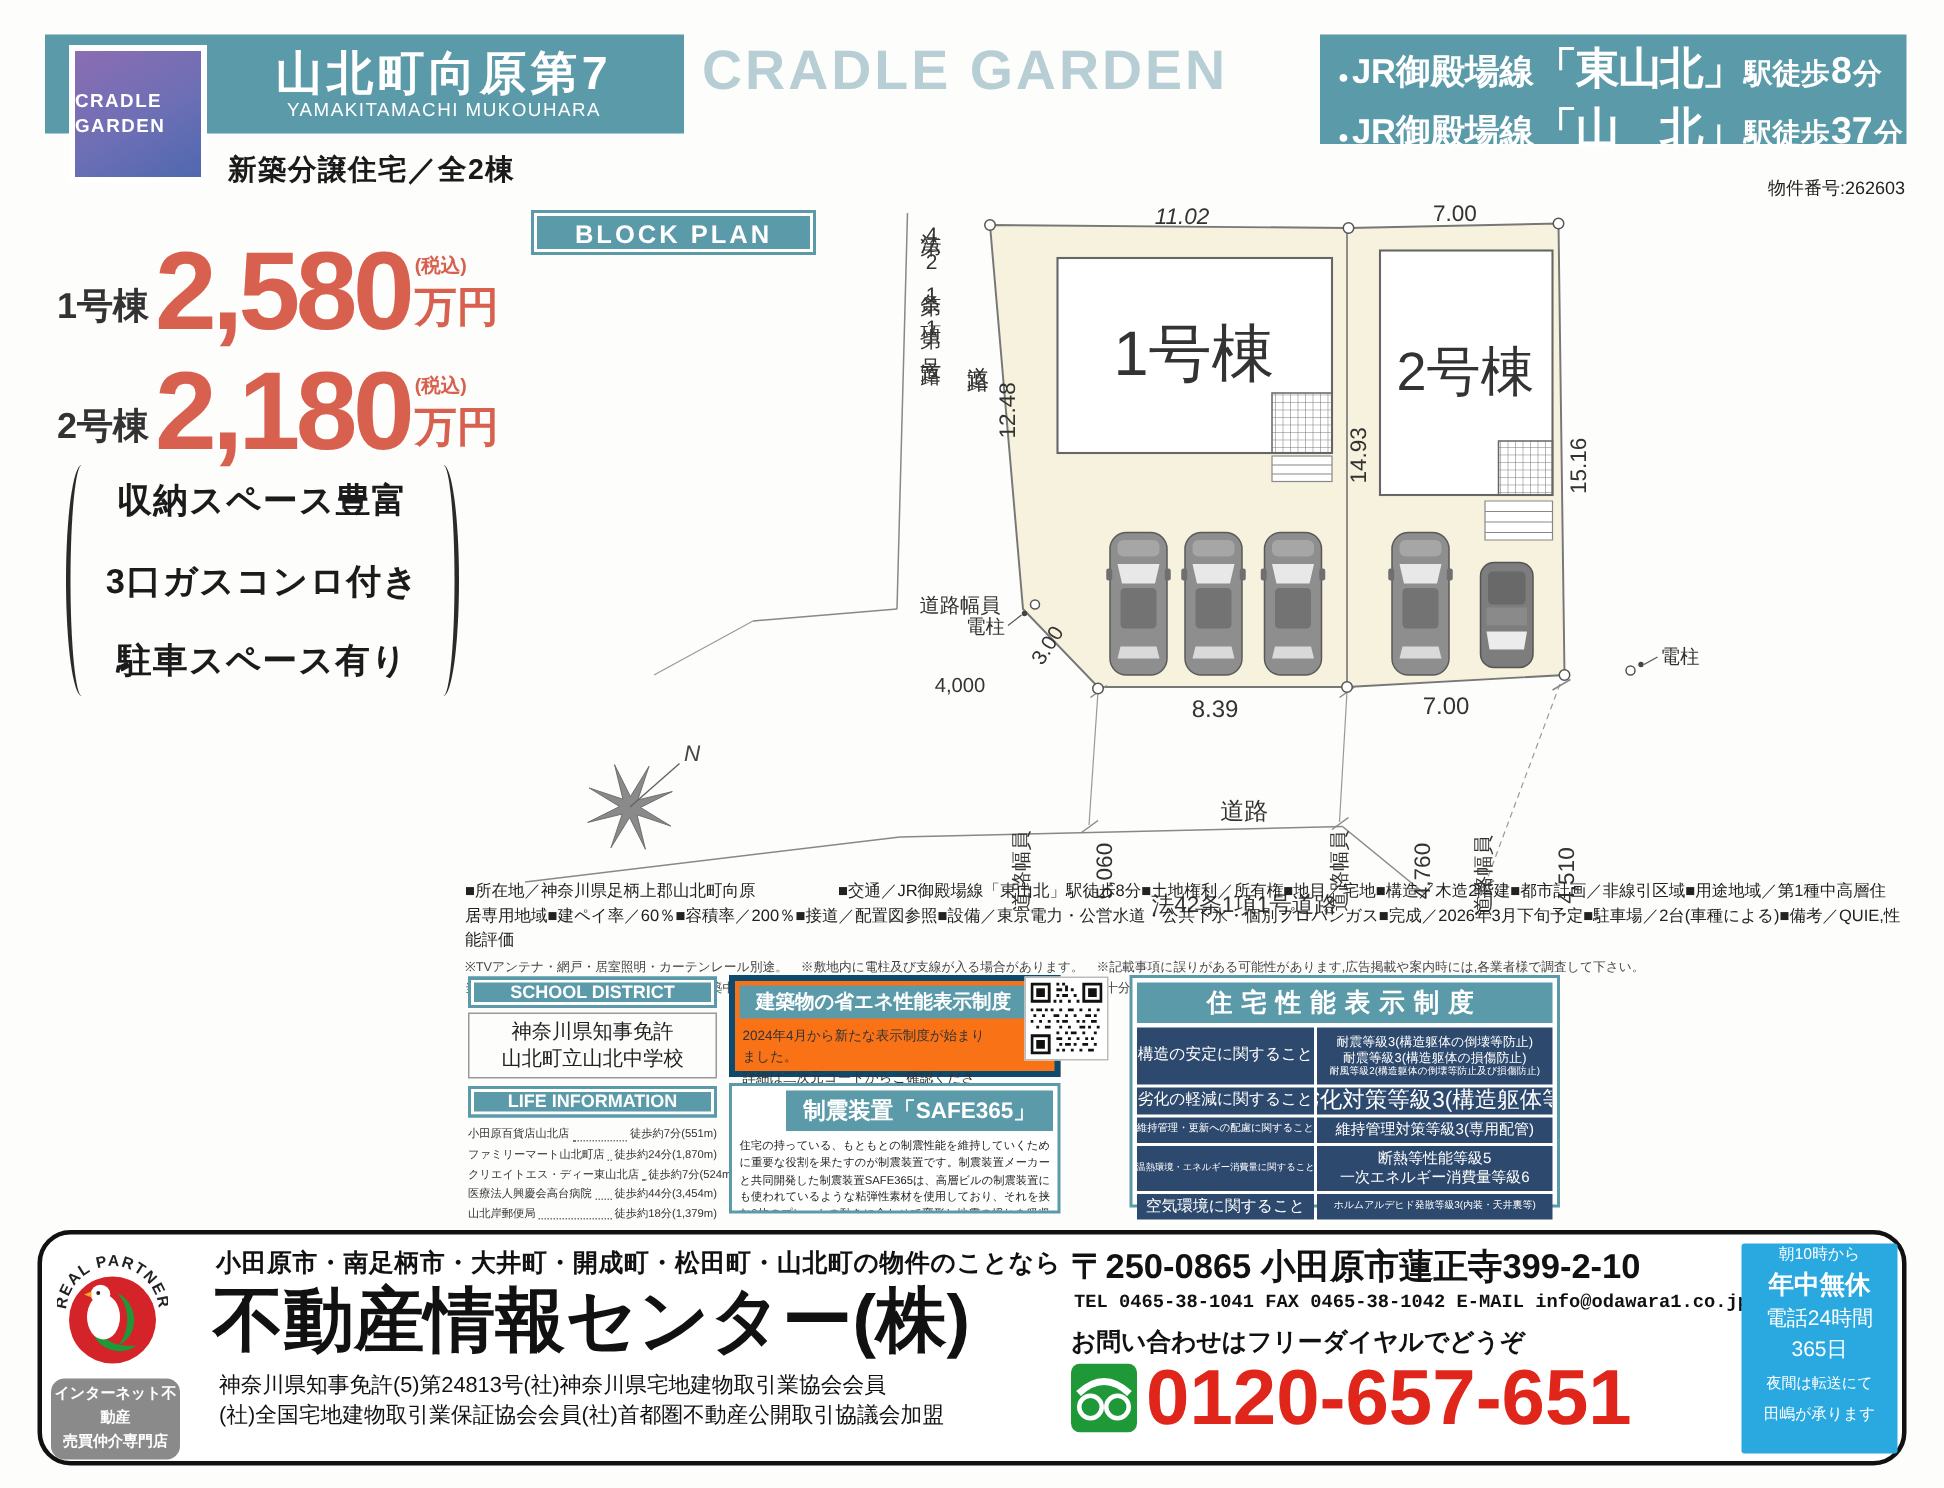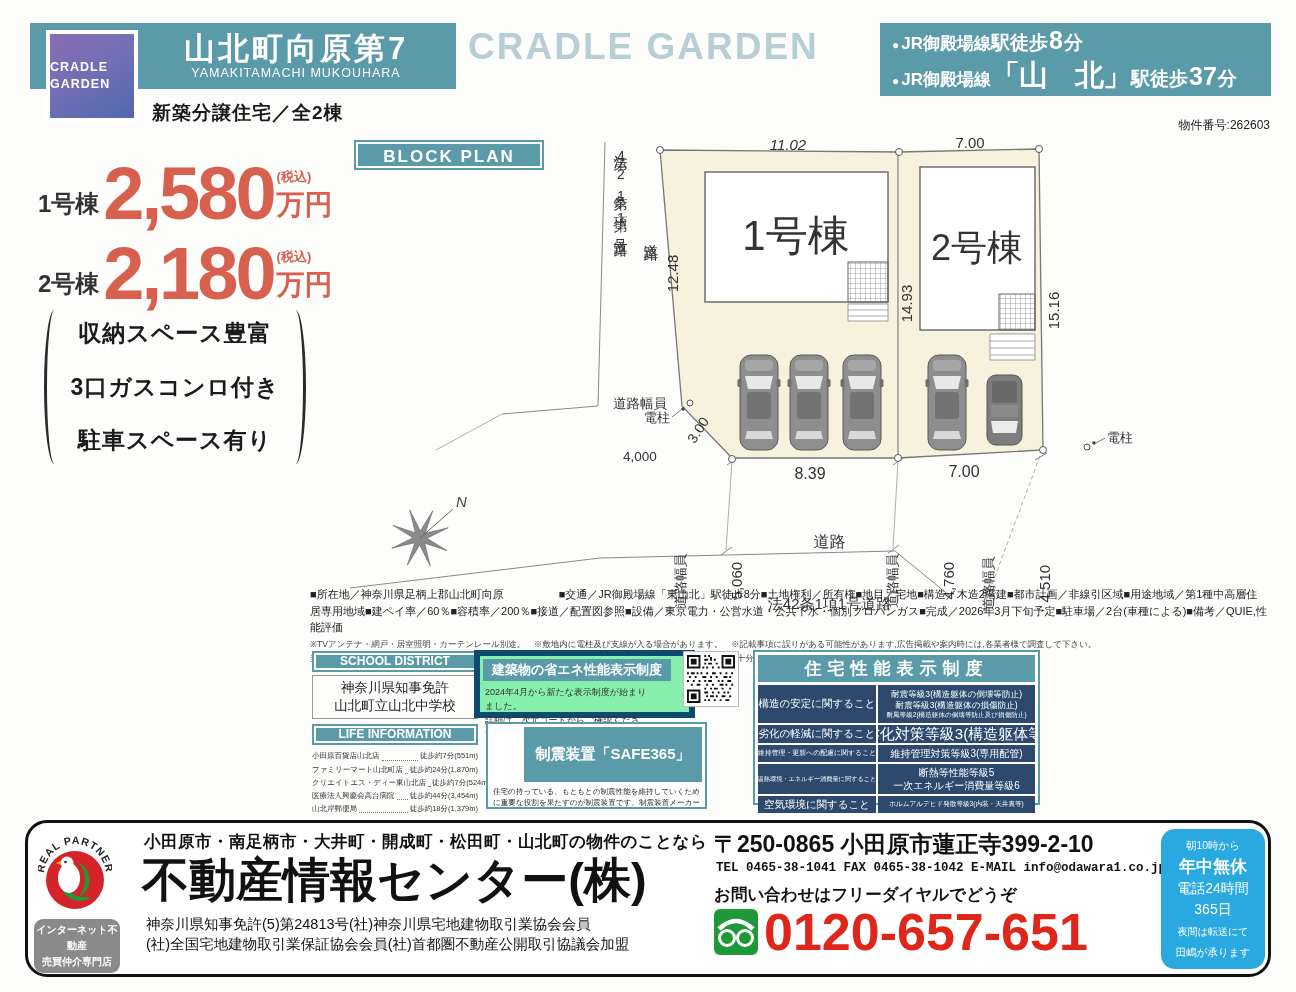--- a/index.html
+++ b/index.html
@@ -15,21 +15,21 @@
                 display:flex; flex-direction:column; justify-content:center; 
                 color:#fff; font-size:12.5px; font-weight:bold; letter-spacing:1px; line-height:1.35; }
   #main-title { left:150px; top:28px; width:292px; text-align:center; color:#fff; font-size:31px; font-weight:bold; letter-spacing:3px; }
   #main-romaji { left:150px; top:66px; width:292px; text-align:center; color:#fff; font-size:12.5px; letter-spacing:1px; }
   #subtitle { left:152px; top:100px; font-size:19px; font-weight:bold; color:#1a1a1a; letter-spacing:1px; }
   #watermark { left:468px; top:26px; width:340px; text-align:center; font-size:37px; font-weight:bold;
                color:#b6ced4; letter-spacing:2px; white-space:nowrap; }
   #band-right { left:880px; top:23px; width:391px; height:73px; color:#fff; padding:3px 0 0 12px; box-sizing:border-box; }
   .access-line { display:flex; align-items:baseline; white-space:nowrap; }
   .acc-bullet { font-size:12px; margin-right:2px; }
-  .acc-rail { font-size:17px; font-weight:bold;text-align:center; }
+  .acc-rail { font-size:23px; font-weight:bold;text-align:center; }
   .acc-station { font-size:29px; font-weight:bold; letter-spacing:-1px; }
   .acc-walk { font-size:19px; font-weight:bold; }
   .acc-num { font-size:25px; font-weight:bold; padding:0 1px; }
   .acc-suffix { font-size:19px; font-weight:bold; }
   #prop-number { left:1100px; top:117px; width:170px; text-align:right; font-size:12px; color:#222; }
 
   
   .price-row { left:38px; width:310px; height:76px; display:flex; align-items:flex-end; }
   .price-name { font-size:24px; font-weight:bold; color:#333; padding:0 4px 8px 0; }
   .price-amount { font-size:74px; font-weight:bold; color:#d8604e; line-height:0.92; letter-spacing:-3px; }
@@ -64,27 +64,27 @@
   
   .mini-header { background:#5b9aa9; border:2px solid #5b9aa9; box-shadow:inset 0 0 0 2px #fff;
                  color:#fff; font-weight:bold; font-size:12px; text-align:center; padding:1px 0 2px; box-sizing:border-box; }
   #school-box { left:312px; top:651px; width:166px; }
   #school-body { border:1px solid #999; margin-top:3px; padding:3px 0; font-size:13.5px; line-height:1.35; text-align:center; color:#222; }
   #life-header { margin-top:5px; }
   #life-list { margin-top:4px; }
   .life-row { display:flex; align-items:flex-end; font-size:7.5px; color:#333; line-height:1.75; white-space:nowrap; }
   .life-dots { flex:1; border-bottom:1px dotted #777; margin:0 2px 2px; min-width:2px; }
 
-  #energy-box { left:474px; top:650px; width:221px; height:68px; border:6px solid #0c4a6e; background:#86efac; box-sizing:border-box; }
+  #energy-box { left:486px; top:650px; width:221px; height:68px; border:4px solid #0c4a6e; background:#f97316; box-sizing:border-box; }
   .band { margin:3px; background:#5b9aa9; color:#fff; font-weight:bold; text-align:center; }
   #energy-band { font-size:13px; padding:2px 0; margin-right:18px; }
   #energy-body { padding:2px 5px; font-size:9px; color:#333; line-height:1.55; width:178px; box-sizing:border-box; }
   #qr { left:683px; top:651px; width:56px; height:56px; background:#fff; border:1px solid #bbb; padding:3px; box-sizing:border-box; z-index:3; }
   #seismic-box { left:486px; top:722px; width:221px; height:87px; border:2px solid #5b9aa9; background:#fff; box-sizing:border-box; overflow:hidden; }
-  #seismic-band { font-size:15px; padding:18px 0;margin-left:36px; }
+  #seismic-band { font-size:15px; padding:4px 0;margin-left:36px; }
   #seismic-body { padding:1px 5px; font-size:7.5px; color:#222; line-height:1.5; text-align:justify; }
 
   #perf-box { left:753px; top:650px; width:287px; height:155px; border:2px solid #5b9aa9; background:#fff; box-sizing:border-box; }
   #perf-band { font-size:17px; letter-spacing:6px; padding:2px 0; }
   #perf-table { margin:0 3px 3px; display:grid; grid-template-columns:118px 1fr; grid-template-rows:38px 18px 17px 30px 17px; gap:2px; }
   .pcell { background:#2d4a6e; color:#fff; display:flex; flex-direction:column; align-items:center; justify-content:center;
            text-align:center; line-height:1.3; padding:1px 2px; box-sizing:border-box; white-space:nowrap; overflow:hidden; }
   .c-lg { font-size:10.5px; } .c-md { font-size:6.9px; } .c-sm { font-size:6.2px; }
   .v-9 { font-size:8.6px; } .v-7 { font-size:6.6px; } .v-11 { font-size:15px; } .v-10 { font-size:10px; }
 
@@ -94,22 +94,22 @@
   #rp-badge { left:6px; top:96px; width:86px; background:#8a8a8a; border-radius:9px; text-align:center;
               color:#fff; font-size:10px; font-weight:bold; line-height:1.6; padding:3px 0; }
   #catchline { left:116px; top:8px; font-size:16.5px; font-weight:bold; color:#111; letter-spacing:0.5px; }
   #company { left:114px; top:26px; font-size:47px; font-weight:bold; color:#111; white-space:nowrap; }
   #licenses { left:118px; top:92px; font-size:14.5px; font-weight:normal; color:#111; line-height:1.35; }
   #addr { left:686px; top:6px; font-size:23px; font-weight:bold; color:#111; white-space:nowrap; }
   #contact { left:688px; top:38px; font-family:"Liberation Mono", monospace; font-size:12.5px; font-weight:bold; color:#111; white-space:nowrap; }
   #fd-note { left:686px; top:61px; font-size:16.5px; font-weight:bold; color:#111; }
   #fd-row { left:686px; top:83px; display:flex; align-items:center; gap:6px; }
   #fd-number { font-size:52px; font-weight:bold; color:#e0251a; line-height:1; letter-spacing:0; white-space:nowrap; }
-  #hours { left:1133px; top:6px; width:104px; height:140px; background:#29a9e0; border-radius:14px; color:#fff;
-           text-align:center; padding-top:10px; box-sizing:border-box; }
+  #hours { left:1133px; top:6px; width:104px; height:140px; background:#29a9e0; border-radius:2px; color:#fff;
+           text-align:center; padding-top:0; box-sizing:border-box; }
   .h0 { font-size:10.5px; } .h1 { font-size:17px; font-weight:bold; margin-top:2px; } .h2 { font-size:14px; margin-top:2px; }
   .h3 { font-size:14px; margin-top:3px; } .h4 { font-size:10px; margin-top:6px; } .h5 { font-size:10.5px; margin-top:7px; }
 </style>
 </head>
 <body>
 
 <div id="page">
 
   <div class="abs teal" id="band-left"></div>
   <div class="abs" id="logo">
@@ -120,20 +120,21 @@
   </div>
   <div class="abs" id="main-title">山北町向原第7</div>
   <div class="abs" id="main-romaji">YAMAKITAMACHI MUKOUHARA</div>
   <div class="abs" id="subtitle">新築分譲住宅／全2棟</div>
   <div class="abs" id="watermark">CRADLE GARDEN</div>
 
   <div class="abs teal" id="band-right">
     <div class="access-line">
       <span class="acc-bullet">●</span>
       <span class="acc-rail">JR御殿場線</span>
+      <span class="acc-station">「東山北」</span>
       <span class="acc-walk">駅徒歩</span>
       <span class="acc-num">8</span>
       <span class="acc-suffix">分</span>
     </div>
     <div class="access-line">
       <span class="acc-bullet">●</span>
       <span class="acc-rail">JR御殿場線</span>
       <span class="acc-station">「山　北」</span>
       <span class="acc-walk">駅徒歩</span>
       <span class="acc-num">37</span>

